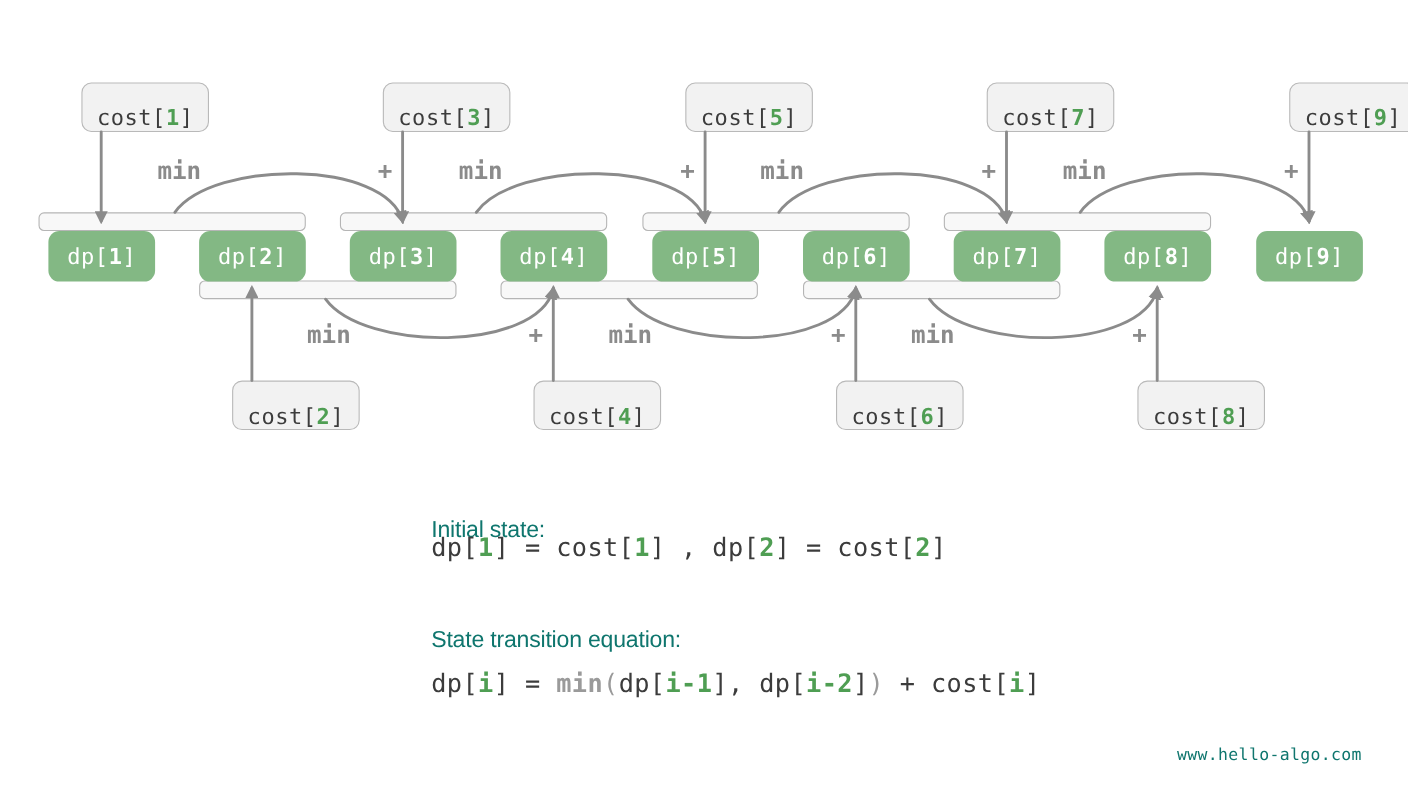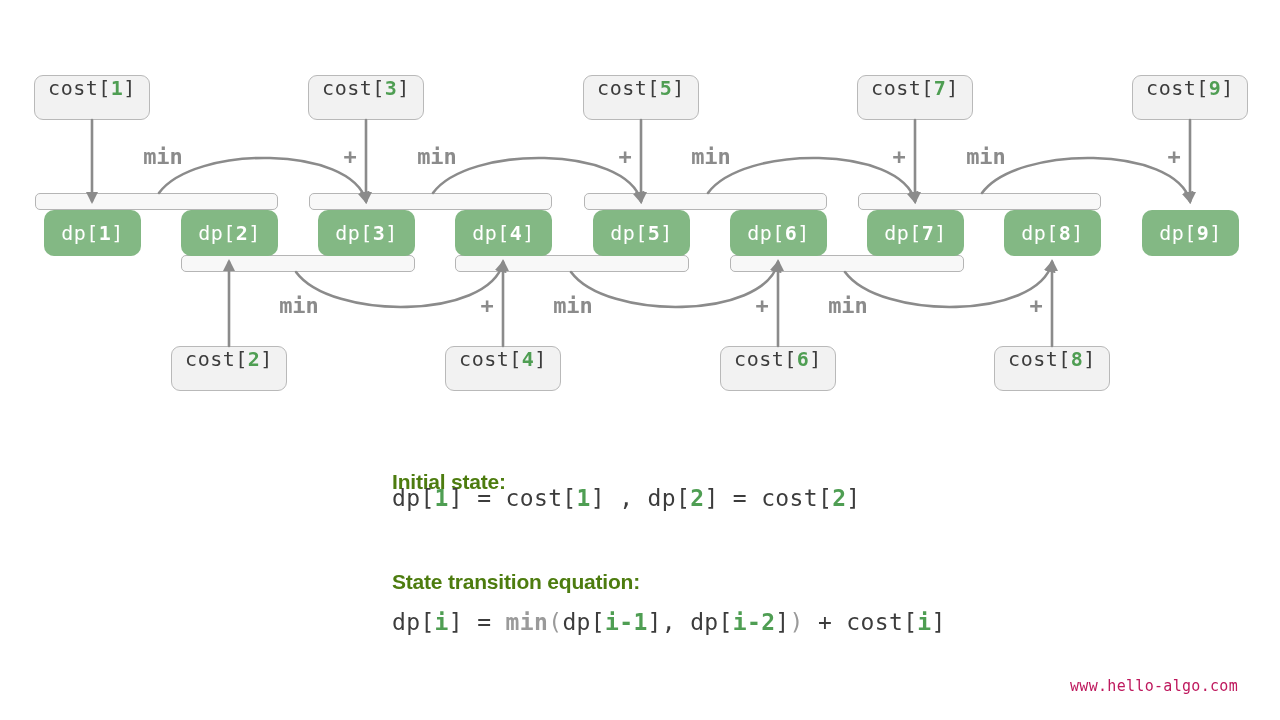--- a/index.html
+++ b/index.html
@@ -10,49 +10,49 @@
   .diagram{position:absolute;left:0;top:0;width:1280px;height:450px;}
 
   .dp-box{position:absolute;top:210px;width:97px;height:46px;
           background:#83b884;border-radius:10px;z-index:3;
           display:flex;align-items:center;justify-content:center;
           color:#ffffff;font:20px "DejaVu Sans Mono",monospace;letter-spacing:.5px;}
   .dp-box .num{font-weight:bold;}
 
   .cost-box{position:absolute;width:116px;height:45px;box-sizing:border-box;
             background:#f2f2f2;border:1.4px solid #b9b9b9;border-radius:9px;z-index:3;
-            display:flex;align-items:flex-start;justify-content:center;
-            color:#3c3c3c;font:20px "DejaVu Sans Mono",monospace;letter-spacing:.5px;}
+            display:flex;align-items:flex-end;justify-content:center;
+            color:#3c3c3c;font:20px "DejaVu Sans Mono",monospace;letter-spacing:.5px;margin-left:40px;}
   .cost-box.top{top:75px;}
   .cost-box.bottom{top:346px;}
   .cost-box .num{font-weight:bold;color:#4f9e53;}
 
   .strip{position:absolute;height:15px;background:#f8f8f8;
          border:1.3px solid #b5b5b5;border-radius:5px;z-index:1;width:241px;}
   .strip.top{top:193px;}
   .strip.bottom{top:255px;width:232px;}
 
   .op-label{position:absolute;transform:translateX(-50%);z-index:2;
             font:bold 22px "DejaVu Sans Mono",monospace;color:#8b8b8b;line-height:26px;}
   .op-label.row-top{top:144px;}
   .op-label.row-bottom{top:293px;}
 
   .arrow-layer{position:absolute;left:0;top:0;z-index:4;pointer-events:none;}
 
   
-  .heading{position:absolute;left:392px;font-weight:bold;font-size:21px;
-           letter-spacing:-.2px;color:#4d7c0f;}
+  .heading{position:absolute;left:392px;font-weight:normal;font-size:21px;
+           letter-spacing:-.2px;color:#0f766e;}
   .code-line{position:absolute;left:392px;white-space:pre;
              font:23px "DejaVu Sans Mono",monospace;letter-spacing:.35px;color:#3c3c3c;}
   .seg-g{color:#4f9e53;font-weight:bold;}
   .seg-y{color:#9a9a9a;}
   .seg-yb{color:#9a9a9a;font-weight:bold;}
 
   .watermark{position:absolute;top:677px;right:42px;
-             font:15px "DejaVu Sans Mono",monospace;color:#be185d;letter-spacing:.3px;}
+             font:15px "DejaVu Sans Mono",monospace;color:#0f766e;letter-spacing:.3px;}
 </style>
 </head>
 <body>
 
 <div class="diagram">
 
   <div class="strip top" style="left:35px"></div>
   <div class="strip top" style="left:309px"></div>
   <div class="strip top" style="left:584px"></div>
   <div class="strip top" style="left:858px"></div>

